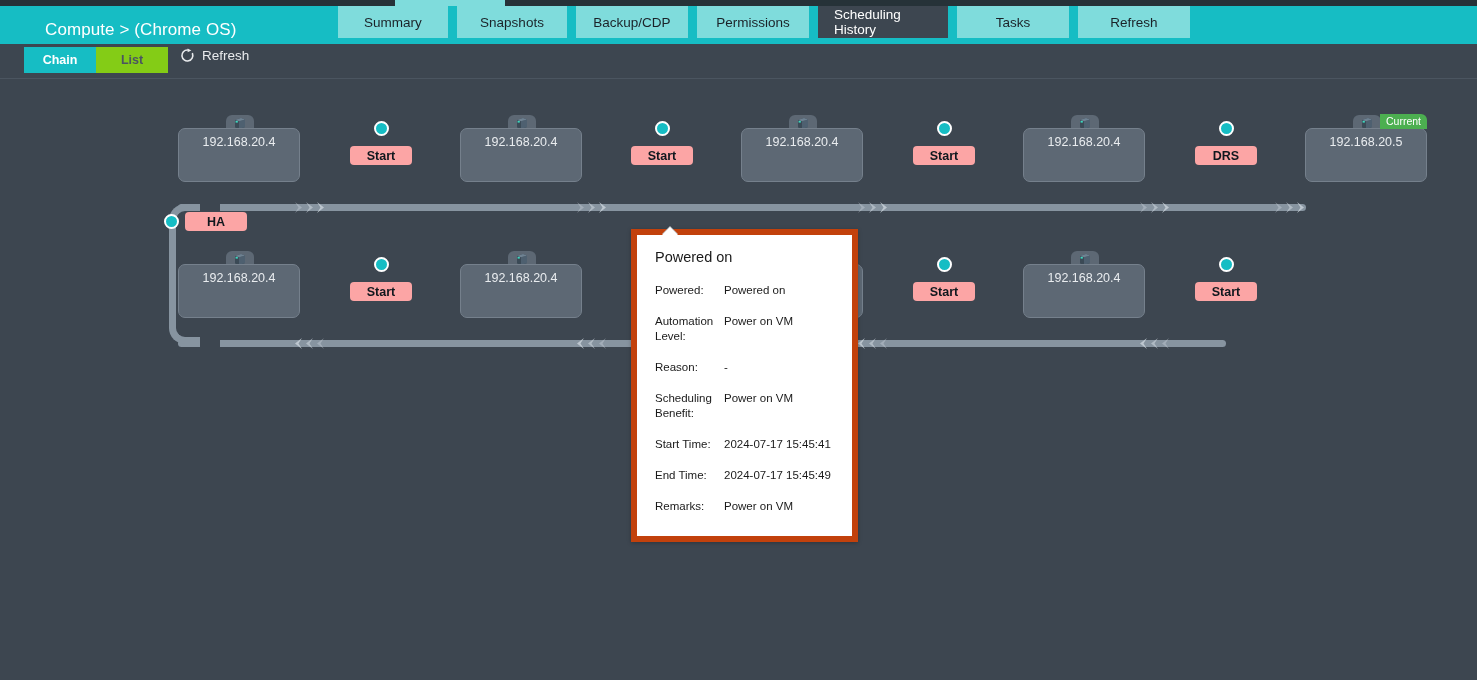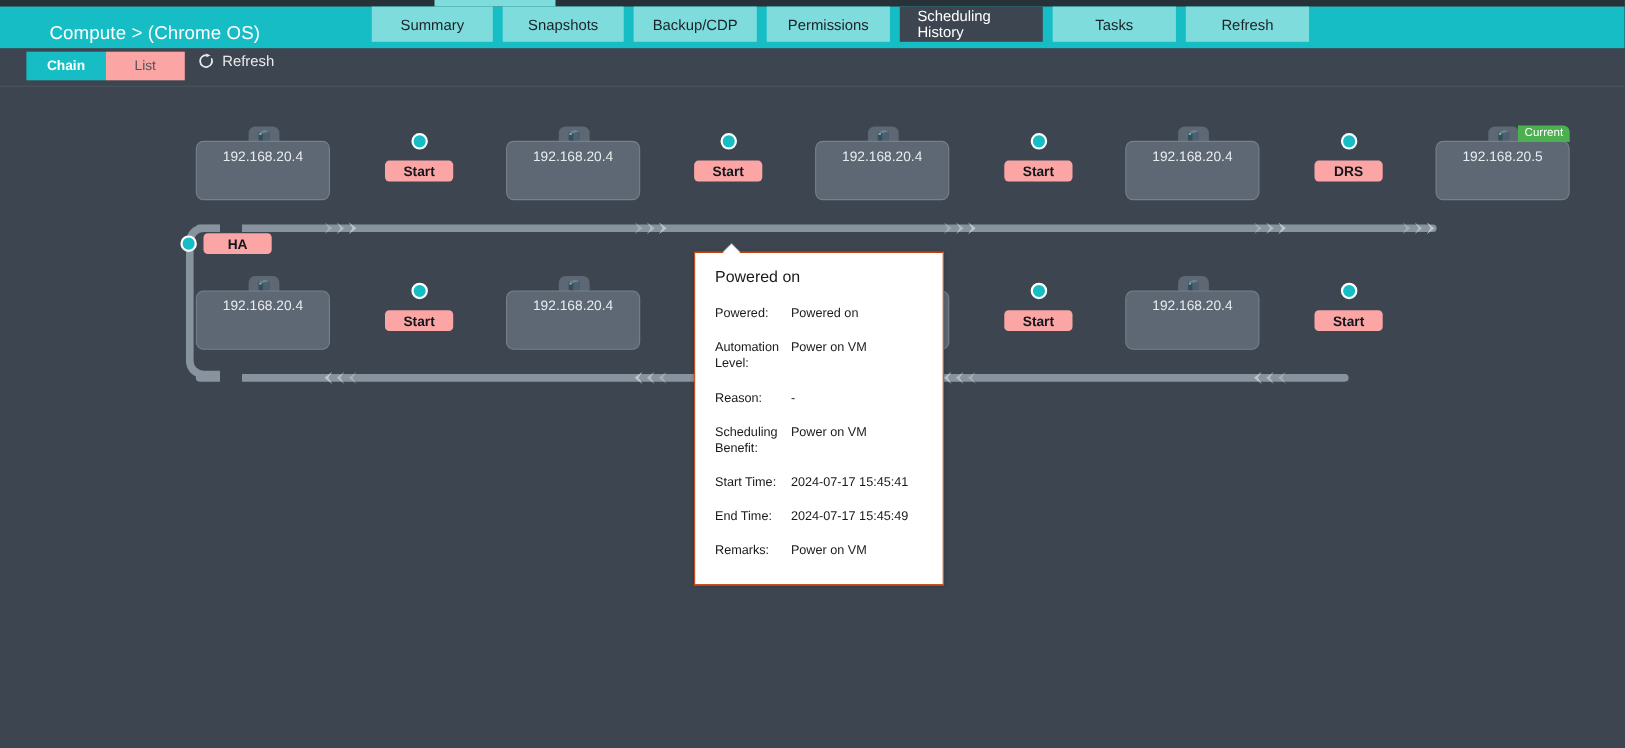--- a/index.html
+++ b/index.html
@@ -94,21 +94,21 @@
     display: flex;
     align-items: center;
     justify-content: center;
     font-size: 12.5px;
     font-weight: bold;
     cursor: pointer;
     user-select: none;
     box-sizing: border-box;
   }
   .seg-btn.on { background: #16bdc4; color: #ffffff; }
-  .seg-btn.off { background: #fca5a5; color: #4b5560; font-weight: normal; }
+  .seg-btn.off { background: #84cc16; color: #4b5560; font-weight: bold; }
 
   .refresh {
     position: absolute;
     left: 180px; top: 4px;
     display: flex;
     align-items: center;
     gap: 7px;
     color: #e8eaec;
     font-size: 13.5px;
     cursor: pointer;
@@ -242,21 +242,21 @@
     user-select: none;
     box-sizing: border-box;
   }
 
   
   .tooltip {
     position: absolute;
     left: 631px; top: 229px;
     width: 227px;
     background: #ffffff;
-    border: 1px solid #c2410c;
+    border: 6px solid #c2410c;
     box-shadow: 0 1px 4px rgba(0,0,0,.25);
     z-index: 20;
     box-sizing: border-box;
     padding: 14px 18px 22px 18px;
   }
   .tooltip-caret {
     position: absolute;
     left: 25px; top: -8px;
     width: 0; height: 0;
     border-left: 8px solid transparent;

